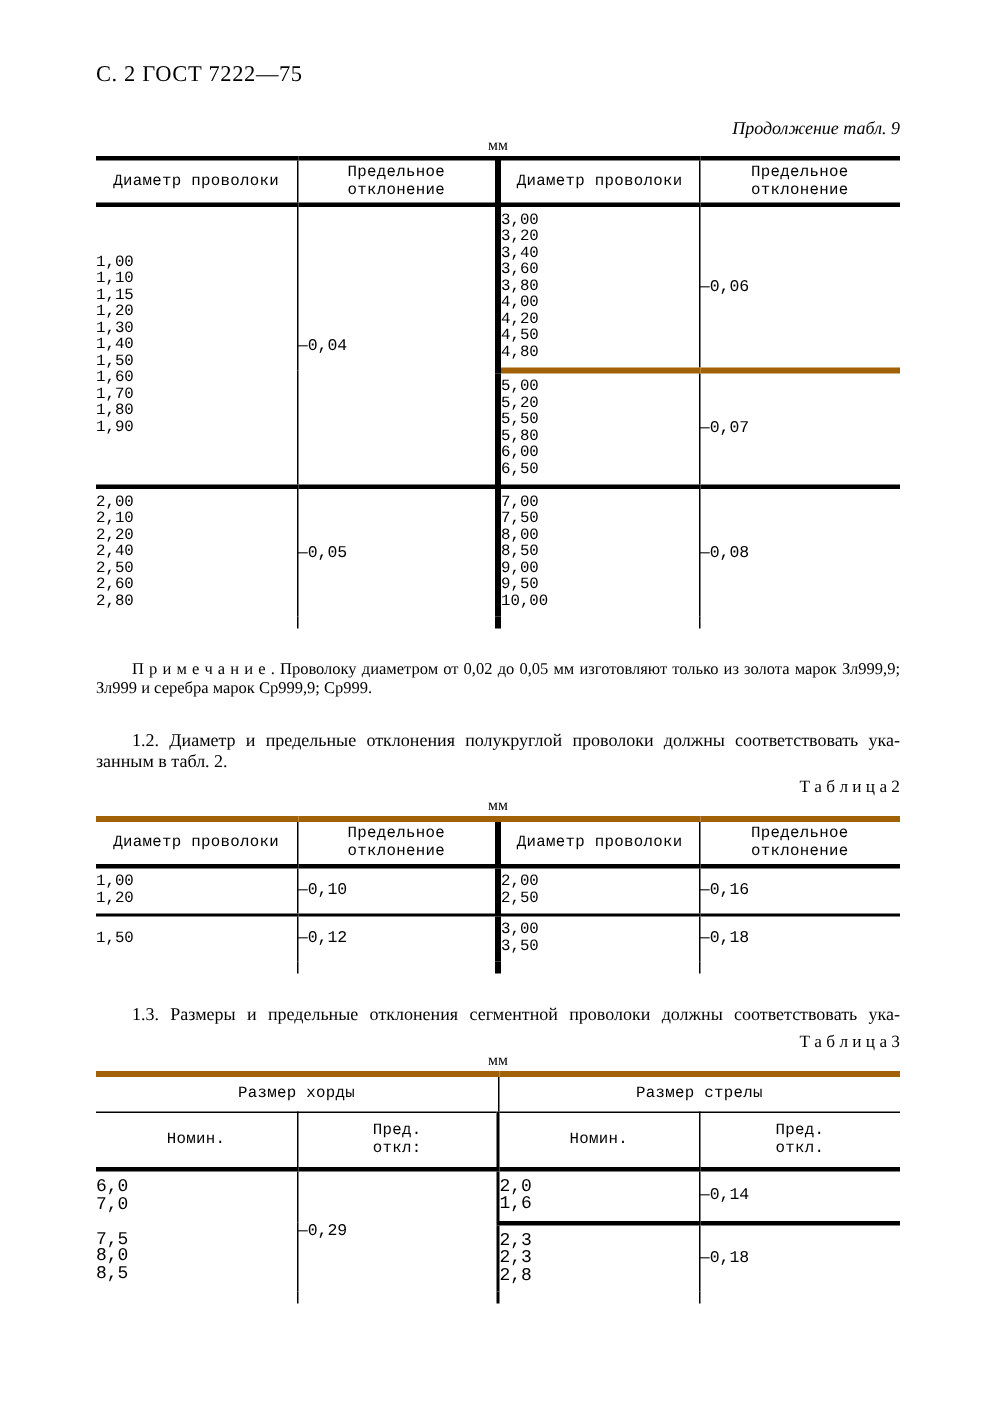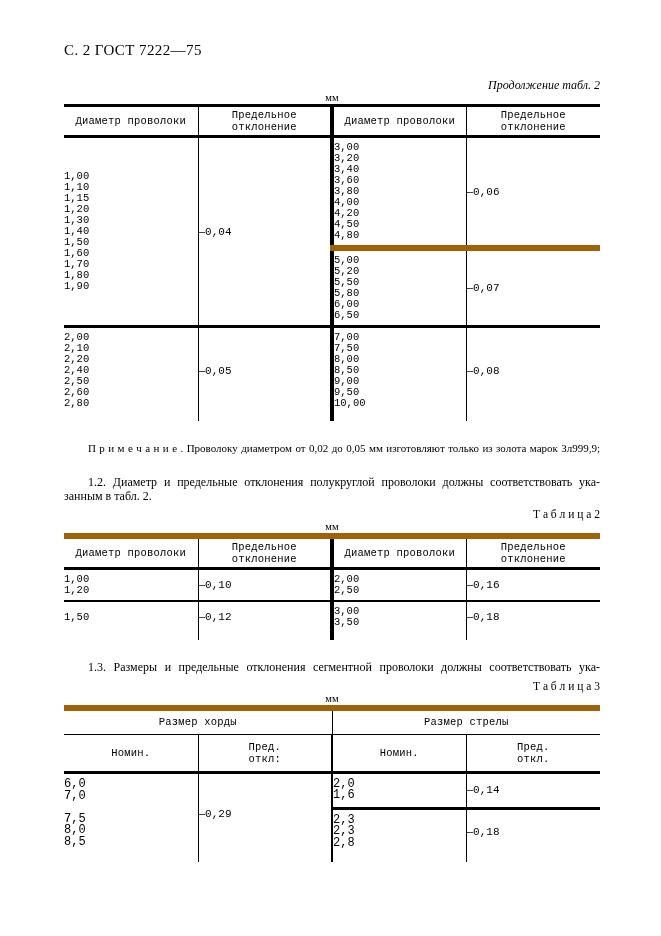--- a/index.html
+++ b/index.html
@@ -19,21 +19,21 @@
   col{width:25%;}
   th,td{padding:0;vertical-align:middle;font-weight:normal;font-family:Liberation Mono, monospace;}
 
   .hdr{font-size:10.5px;height:28px;letter-spacing:.2px;}
   .num{font-size:10.5px;line-height:11px;white-space:pre-line;padding:4px 0;}
   .dev{font-size:11px;}
   .num3{font-size:12px;line-height:11.5px;white-space:pre-line;padding:5px 0;}
   .gh{font-size:10.5px;height:23px;letter-spacing:.2px;}
   .sub{font-size:10.5px;height:36px;white-space:pre-line;line-height:12px;letter-spacing:.2px;}
 
-  .bt2{border-top:6px solid #a16207;}
+  .bt2{border-top:4px solid #a16207;}
   .bt3{border-top:3px solid #000;}
   .bb1{border-bottom:1px solid #000;}
   .bb2{border-bottom:2px solid #000;}
   .bb3{border-bottom:3px solid #000;}
   .vl1{border-left:1px solid #000;}
   .vl2{border-left:2px solid #000;}
   .vl4{border-left:4px solid #000;}
   .overhang td{height:8px;}
 
   .note{margin-top:12px;font-size:11px;line-height:13px;}
@@ -41,21 +41,21 @@
   .jline{text-align:justify;text-align-last:justify;}
   .indent{text-indent:24px;margin-top:21px;}
 </style>
 </head>
 <body>
 
 <div class="content">
 
   <div class="doc-header">С. 2 ГОСТ 7222—75</div>
 
-  <div class="continuation">Продолжение табл. 2</div>
+  <div class="continuation">Продолжение табл. 9</div>
 
   <div class="mm">мм</div>
 
   <table>
     <colgroup>
         <col>
         <col>
         <col>
         <col>
       </colgroup>
@@ -121,20 +121,21 @@
       <td></td>
           <td class="vl1"></td>
           <td class="vl4"></td>
           <td class="vl1"></td>
     </tr>
   </tbody>
     </table>
 
   <div class="note">
     <div class="jline indent">П р и м е ч а н и е .  Проволоку диаметром от 0,02 до 0,05 мм изготовляют только из золота марок Зл999,9;</div>
+    <div>Зл999 и серебра марок Ср999,9; Ср999.</div>
   </div>
 
   <div class="para">
     <div class="jline indent">1.2.  Диаметр и предельные отклонения полукруглой проволоки должны соответствовать ука-</div>
     <div>занным в табл. 2.</div>
   </div>
 
   <div class="tcap">Т а б л и ц а   2</div>
   <div class="mm">мм</div>
 

